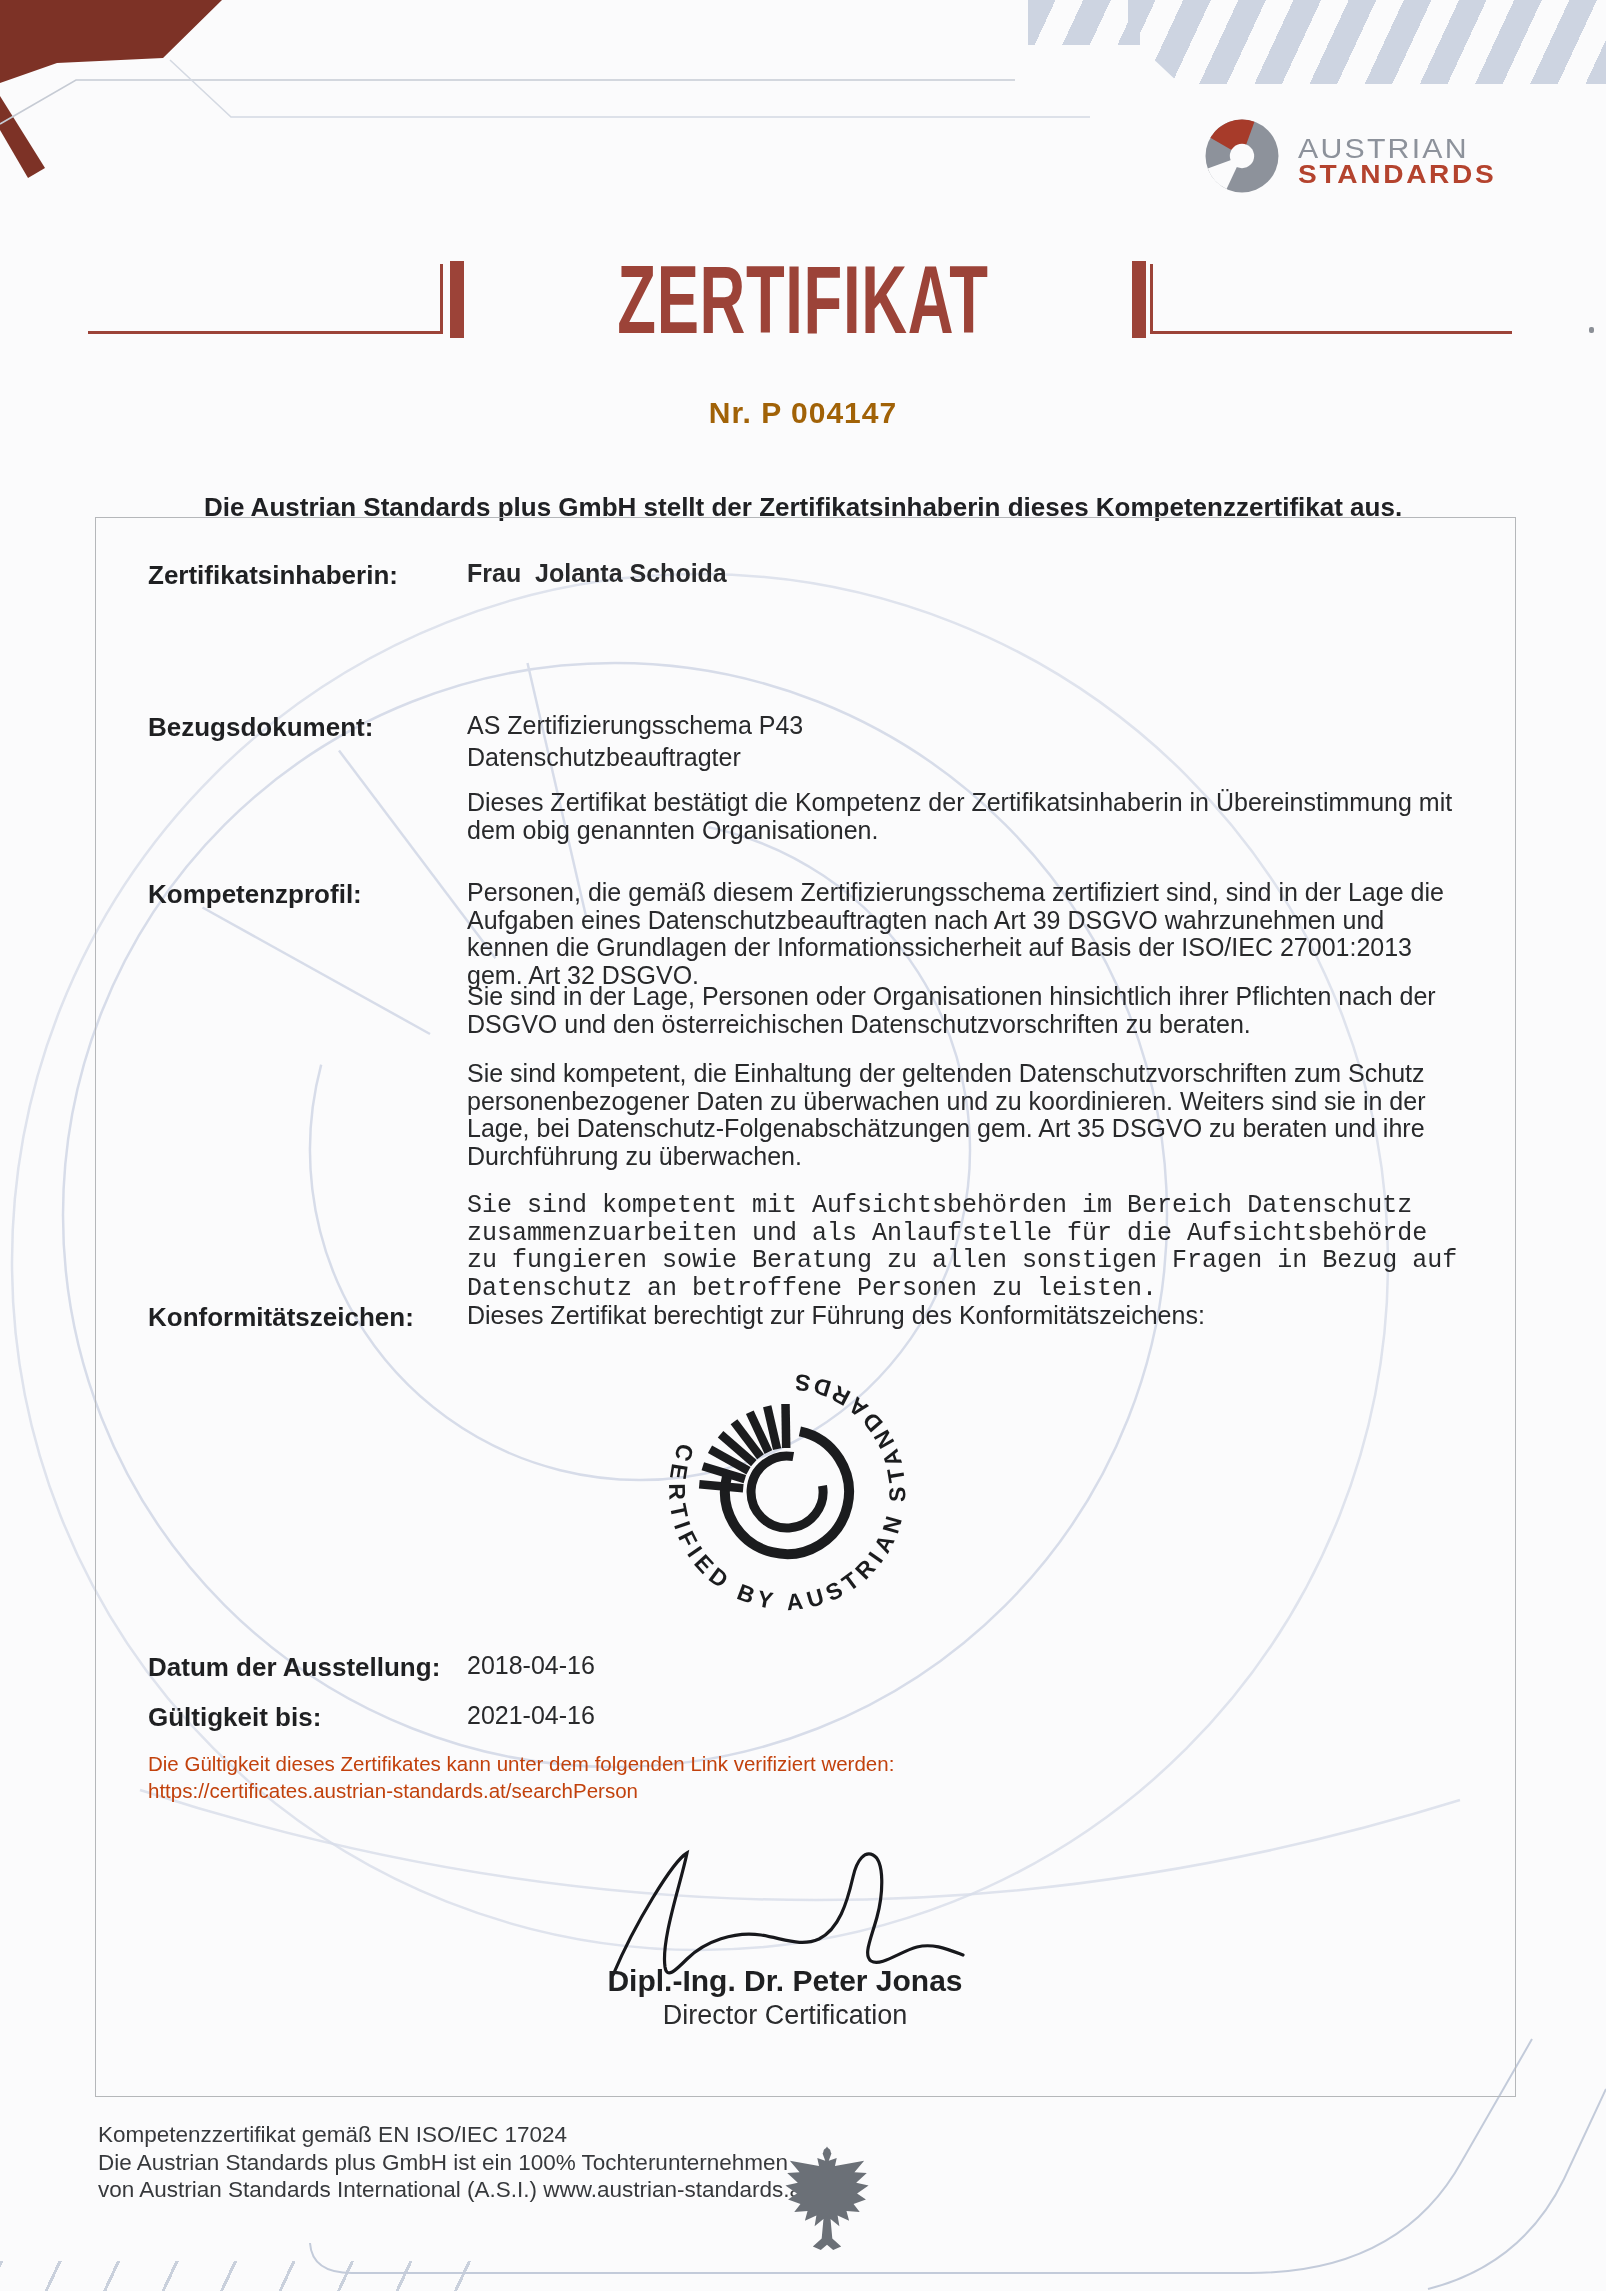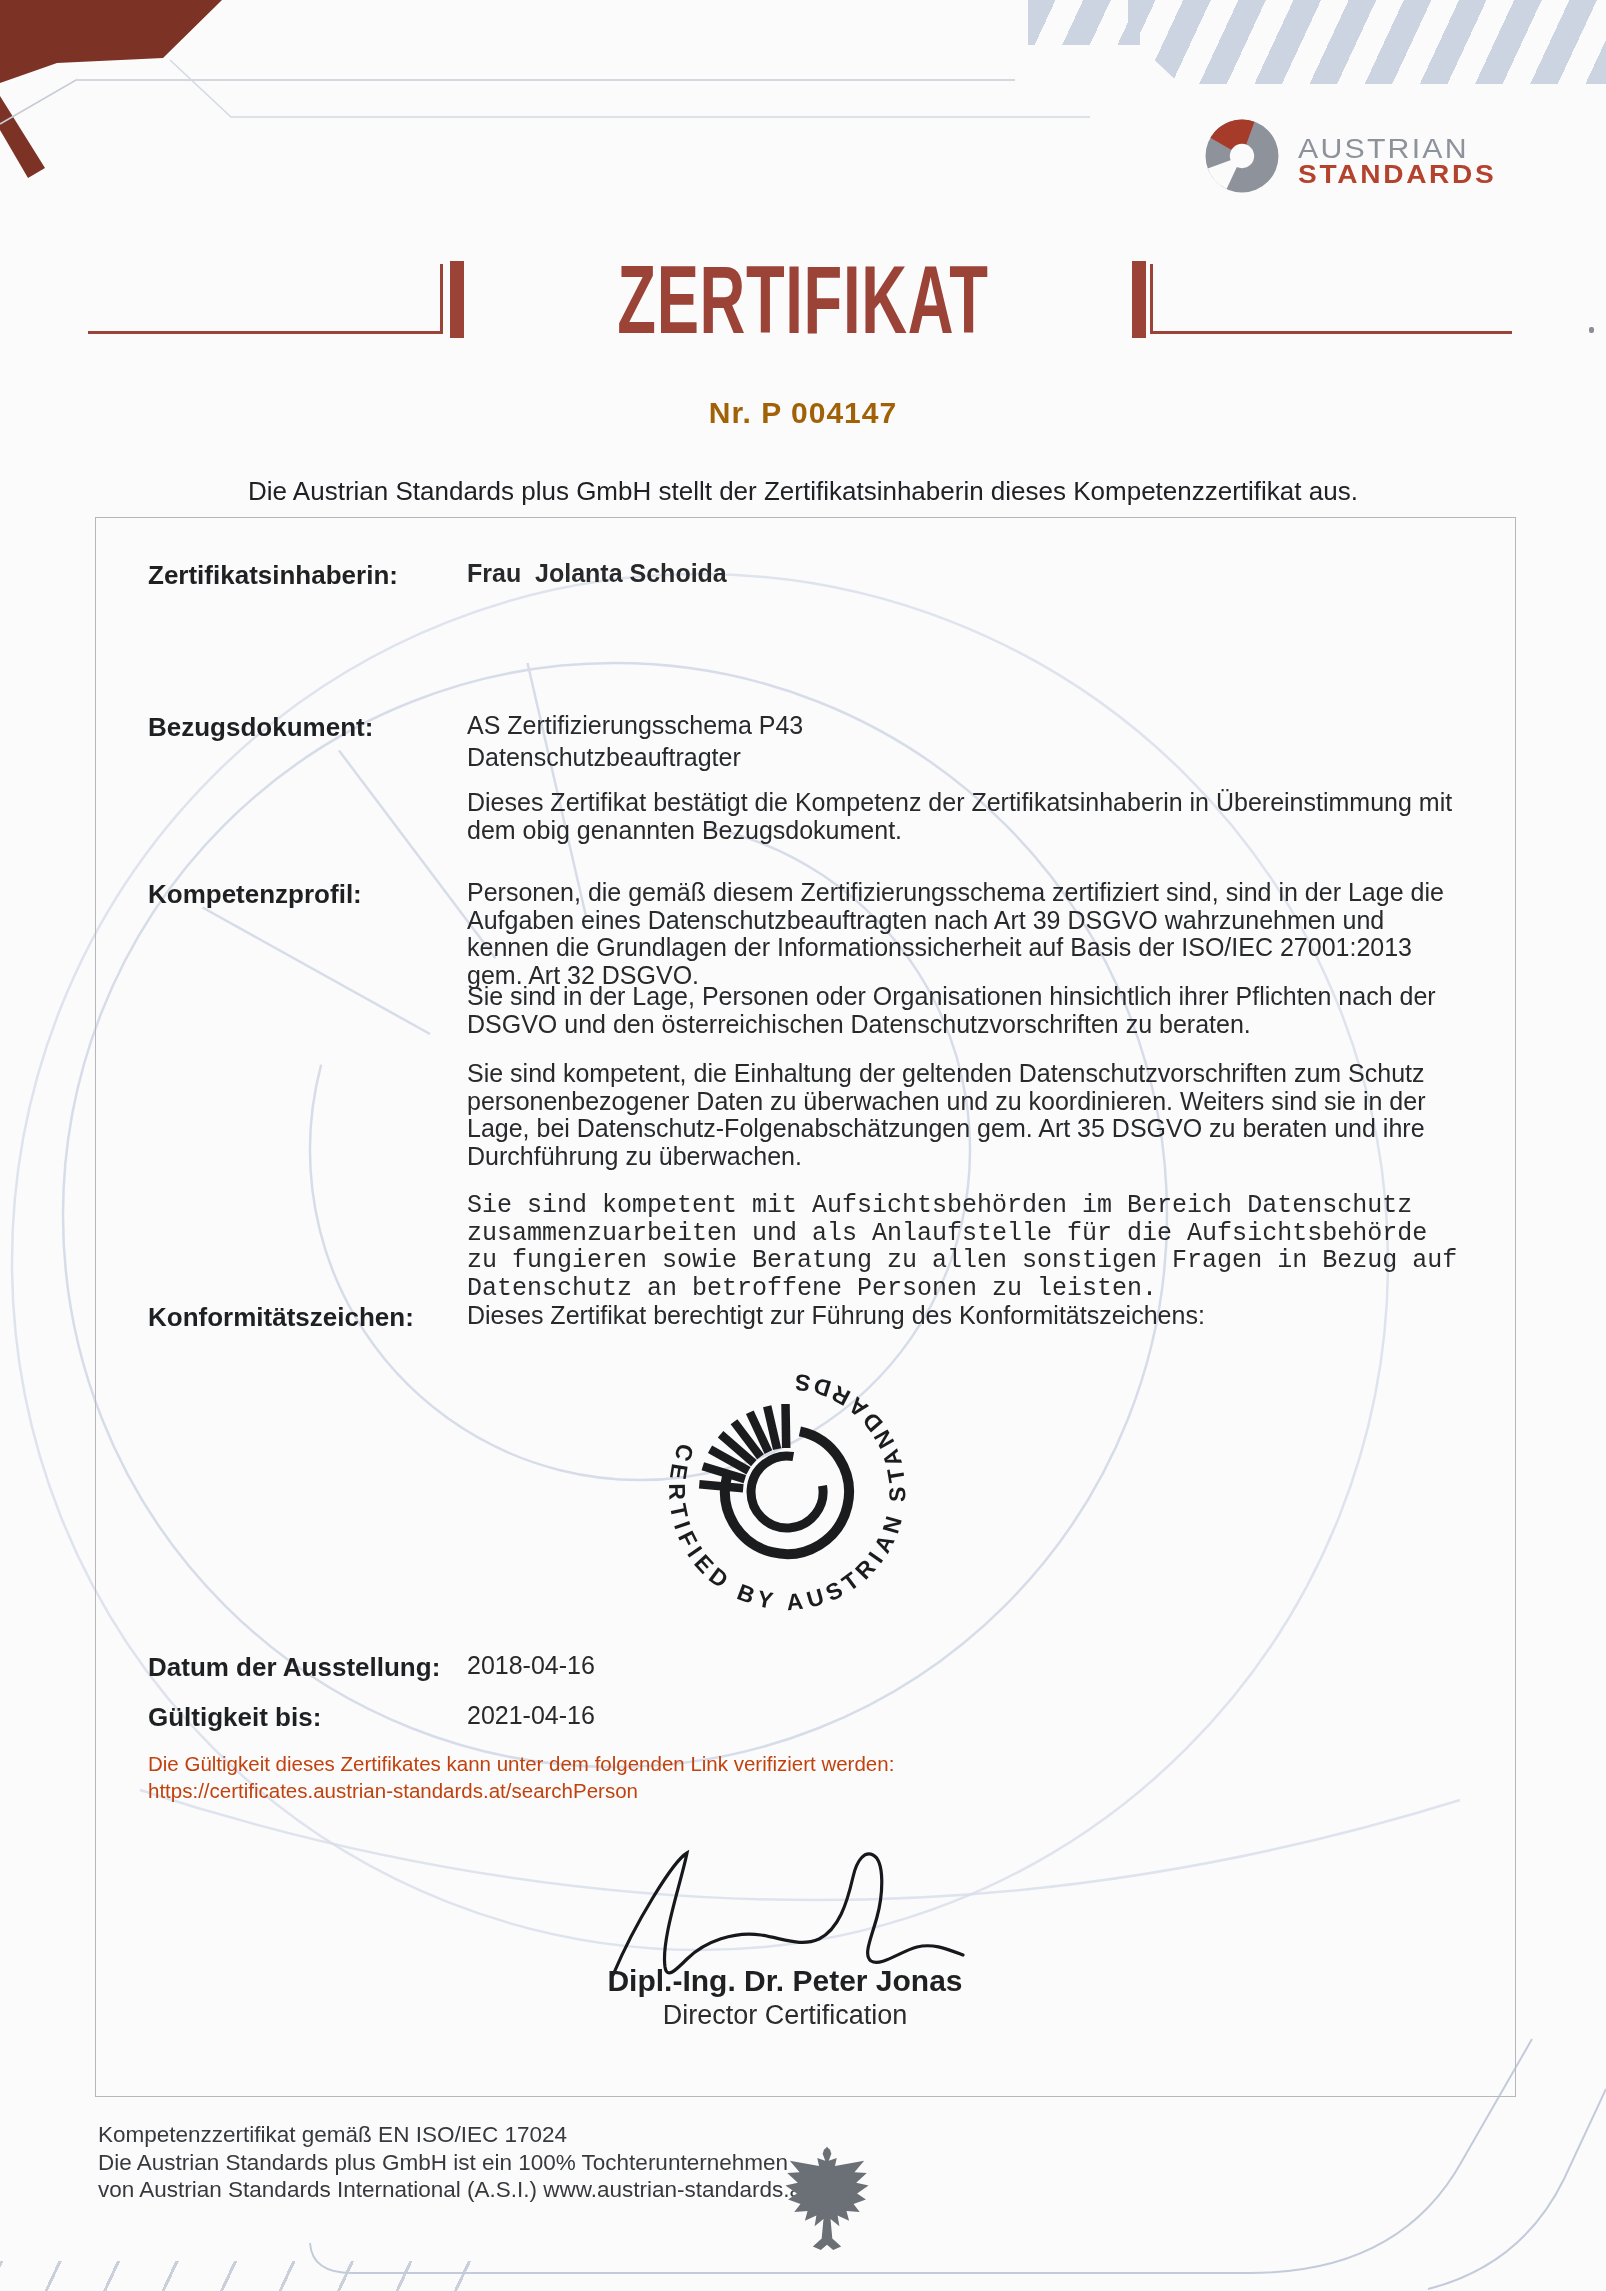--- a/index.html
+++ b/index.html
@@ -25,21 +25,21 @@
     background:repeating-linear-gradient(115deg,#c9d0dc 0 3px,rgba(0,0,0,0) 3px 53px);
   }
   
   .title{
     top:250px;left:0;right:0;text-align:center;
     font-size:96px;font-weight:bold;color:#9c4338;line-height:100px;
     transform:scaleX(.66);transform-origin:50% 50%;letter-spacing:1px;
   }
   .flourish{background:#9c4338;}
   .cert-number{top:396px;font-size:30px;font-weight:bold;color:#a16207;letter-spacing:1px;}
-  .intro{top:476px;font-size:26px;font-weight:normal;color:#202124;}
+  .intro{top:492px;font-size:26px;font-weight:bold;color:#202124;}
   
   .box{
     left:95px;top:517px;width:1419px;height:1578px;
     border:1px solid #b5b7ba;background:transparent;
   }
   .label{position:absolute;left:148px;font-size:26px;font-weight:bold;color:#1f2022;}
   .val{position:absolute;left:467px;font-size:25px;line-height:27.5px;color:#28292b;width:995px;}
   .bold{font-weight:bold;}
   .small-note{position:absolute;left:148px;font-size:20.5px;line-height:27px;color:#c2410c;}
   .signer-name{top:1964px;left:485px;width:600px;text-align:center;font-size:30px;font-weight:bold;color:#1f2022;}
@@ -107,21 +107,21 @@
   <div class="abs center intro">Die Austrian Standards plus GmbH stellt der Zertifikatsinhaberin dieses Kompetenzzertifikat aus.</div>
 
   <div class="abs box"></div>
 
   <div class="label" style="top:560px;">Zertifikatsinhaberin:</div>
   <div class="val bold pre" style="top:560px;">Frau  Jolanta Schoida</div>
 
   <div class="label" style="top:712px;">Bezugsdokument:</div>
   <div class="val" style="top:712px;">AS Zertifizierungsschema P43</div>
   <div class="val" style="top:744px;">Datenschutzbeauftragter</div>
-  <div class="val" style="top:789px;">Dieses Zertifikat bestätigt die Kompetenz der Zertifikatsinhaberin in Übereinstimmung mit dem obig genannten Bezugsdokument.</div>
+  <div class="val" style="top:789px;">Dieses Zertifikat bestätigt die Kompetenz der Zertifikatsinhaberin in Übereinstimmung mit dem obig genannten Organisationen.</div>
 
   <div class="label" style="top:879px;">Kompetenzprofil:</div>
   <div class="val" style="top:879px;">Personen, die gemäß diesem Zertifizierungsschema zertifiziert sind, sind in der Lage die Aufgaben eines Datenschutzbeauftragten nach Art 39 DSGVO wahrzunehmen und kennen die Grundlagen der Informationssicherheit auf Basis der ISO/IEC 27001:2013 gem. Art 32 DSGVO.</div>
   <div class="val" style="top:983px;">Sie sind in der Lage, Personen oder Organisationen hinsichtlich ihrer Pflichten nach der DSGVO und den österreichischen Datenschutzvorschriften zu beraten.</div>
   <div class="val" style="top:1060px;">Sie sind kompetent, die Einhaltung der geltenden Datenschutzvorschriften zum Schutz personenbezogener Daten zu überwachen und zu koordinieren. Weiters sind sie in der Lage, bei Datenschutz-Folgenabschätzungen gem. Art 35 DSGVO zu beraten und ihre Durchführung zu überwachen.</div>
   <div class="val" style="top:1192px;font-family:Liberation Mono, monospace;">Sie sind kompetent mit Aufsichtsbehörden im Bereich Datenschutz zusammenzuarbeiten und als Anlaufstelle für die Aufsichtsbehörde zu fungieren sowie Beratung zu allen sonstigen Fragen in Bezug auf Datenschutz an betroffene Personen zu leisten.</div>
 
   <div class="label" style="top:1302px;">Konformitätszeichen:</div>
   <div class="val" style="top:1302px;">Dieses Zertifikat berechtigt zur Führung des Konformitätszeichens:</div>
 

